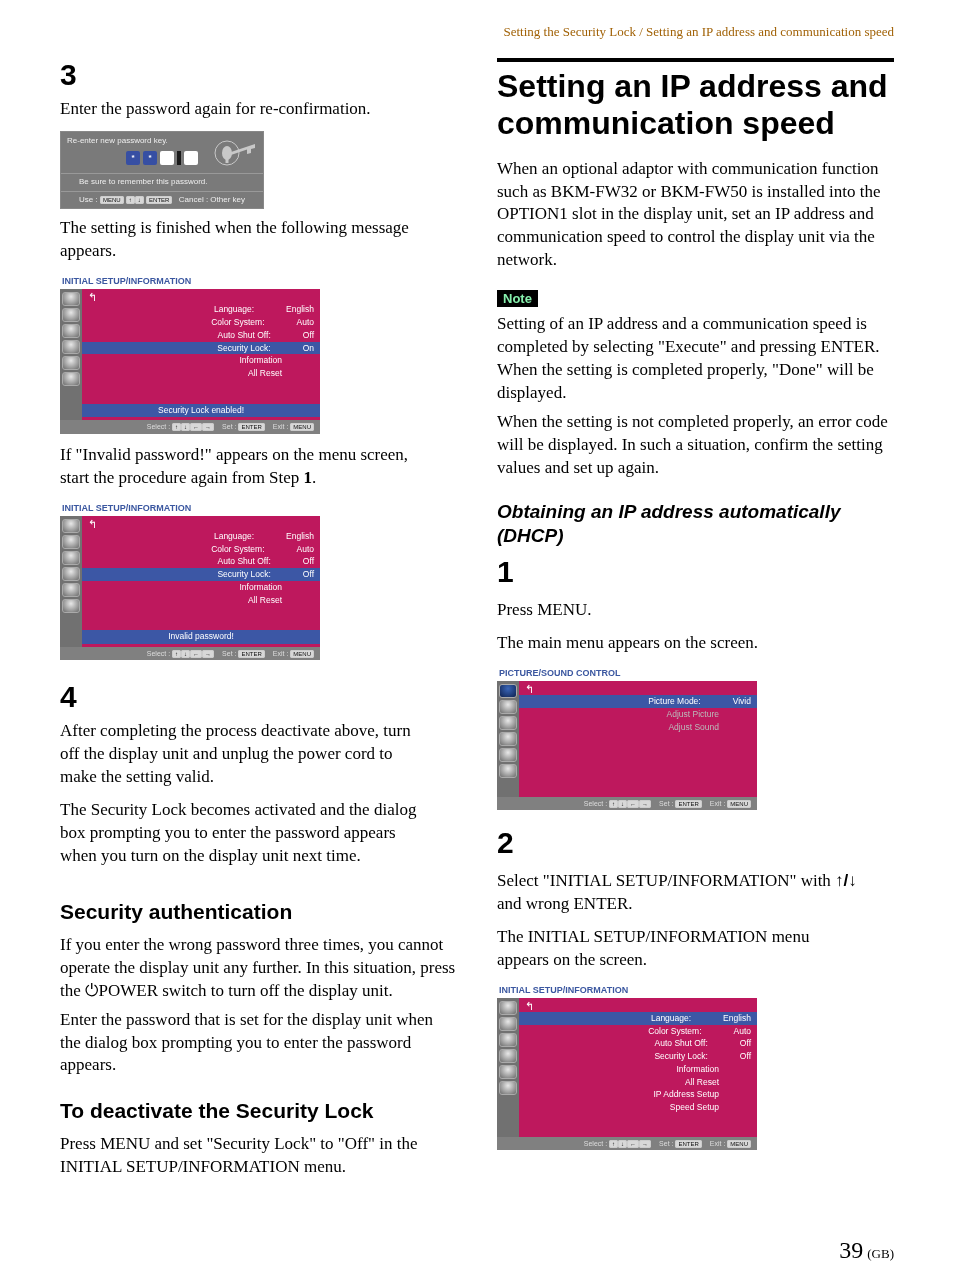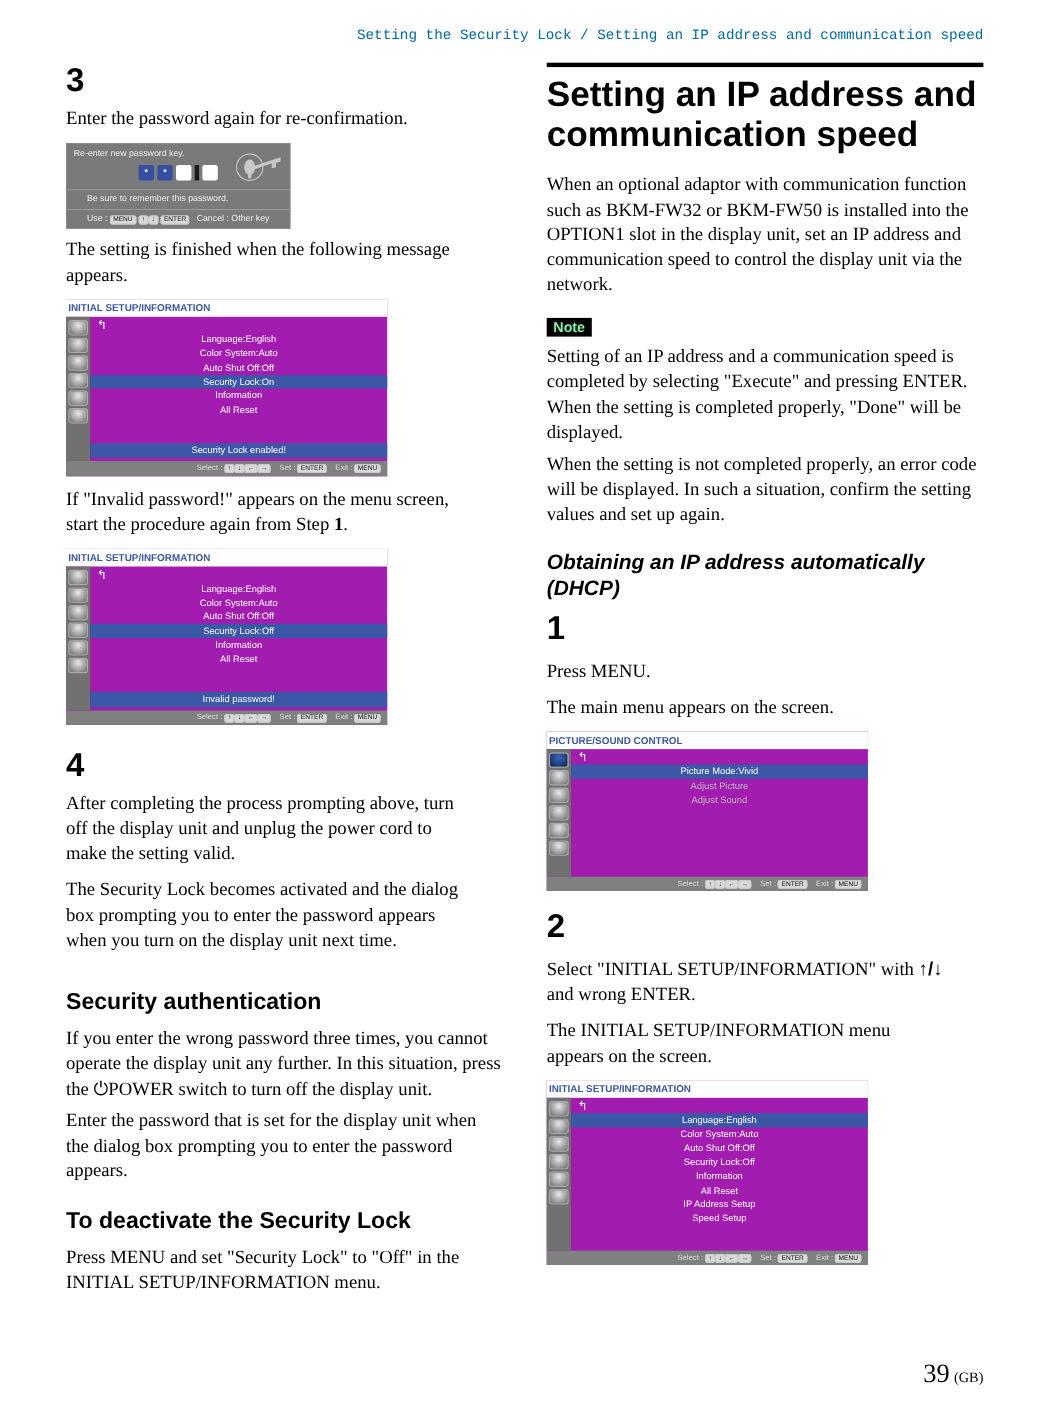--- a/index.html
+++ b/index.html
@@ -11,22 +11,22 @@
     background: #fff;
     width: 954px;
   }
   .page {
     width: 954px;
     padding: 24px 60px 30px 60px;
   }
   .running-header {
     text-align: right;
     font-size: 13px;
-    font-family: Liberation Mono, monospace;
-    color: #0369a1;
+    font-family: Liberation Serif, serif;
+    color: #a16207;
     margin-bottom: 18px;
   }
   .cols {
     display: flex;
     gap: 40px;
   }
   .col { flex: 1 1 0; }
   .step-num {
     font-family: Arial, Helvetica, sans-serif;
     font-size: 30px;
@@ -37,25 +37,25 @@
   }
   .step-body {
     display: inline-block;
     vertical-align: top;
     width: calc(100% - 30px);
     font-size: 17px;
     line-height: 1.35;
   }
   .step-body p { margin: 6px 0 10px 0; }
   .osd {
-    background: #a21caf;
+    background: #be185d;
     color: #fff;
     font-family: Arial, Helvetica, sans-serif;
     font-size: 8.5px;
-    width: 292px;
+    width: 260px;
     margin: 6px 0 10px 0;
   }
   .osd-small { width: 240px; font-size: 8px; }
   .osd-title {
     color: #3b57a0;
     font-size: 9px;
     font-weight: bold;
     padding: 2px 0 2px 2px;
     background: #fff;
   }
@@ -68,21 +68,21 @@
   }
   .osd-icon {
     width: 18px; height: 14px;
     border: 1px solid #aaa;
     border-radius: 3px;
     background: radial-gradient(circle at 50% 30%, #e8e8e8, #6b6b6b);
     font-size: 9px; text-align:center; line-height:13px; color:#444;
   }
   .osd-icon.active { background: radial-gradient(circle at 50% 30%, #3a66b8, #0e2250); color:#6cf; }
   .osd-content { flex:1; padding:3px 6px; }
-  .osd-row { display:flex; justify-content:center; line-height:1.5; }
+  .osd-row { display:flex; justify-content:flex-end; line-height:1.5;gap:32px; }
   .osd-row.hi { background:#3c57a5; margin:0 -6px; padding:0 6px; }
   .osd-back { font-size:11px; line-height:1; }
   .osd-status {
     background:#3c57a5; text-align:center; padding:1px 0;
     margin: 6px -6px 0 -6px;
   }
   .osd-footer {
     background:#808080; font-size:7px; padding:2px 6px; text-align:right;
     display:flex; justify-content:flex-end; gap:8px; color:#ddd;
   }
@@ -276,21 +276,21 @@
               <span><span>Set :</span> <span class="key">ENTER</span></span>
               <span><span>Exit :</span> <span class="key">MENU</span></span>
             </div>
           </div>
         </div>
       </div>
 
       <div style="margin-top:10px">
         <span class="step-num">4</span>
         <div class="step-body">
-          <p>After completing the process prompting above, turn off the display unit and unplug the power cord to make the setting valid.</p>
+          <p>After completing the process deactivate above, turn off the display unit and unplug the power cord to make the setting valid.</p>
           <p>The Security Lock becomes activated and the dialog box prompting you to enter the password appears when you turn on the display unit next time.</p>
         </div>
       </div>
 
       <div class="h3">Security authentication</div>
       <p class="body-p">
         <span>If you enter the wrong password three times, you cannot operate the display unit any further. In this situation, press the </span><span class="inline-icon">⏻</span><span>POWER switch to turn off the display unit.</span>
       </p>
       <p class="body-p">Enter the password that is set for the display unit when the dialog box prompting you to enter the password appears.</p>
 

